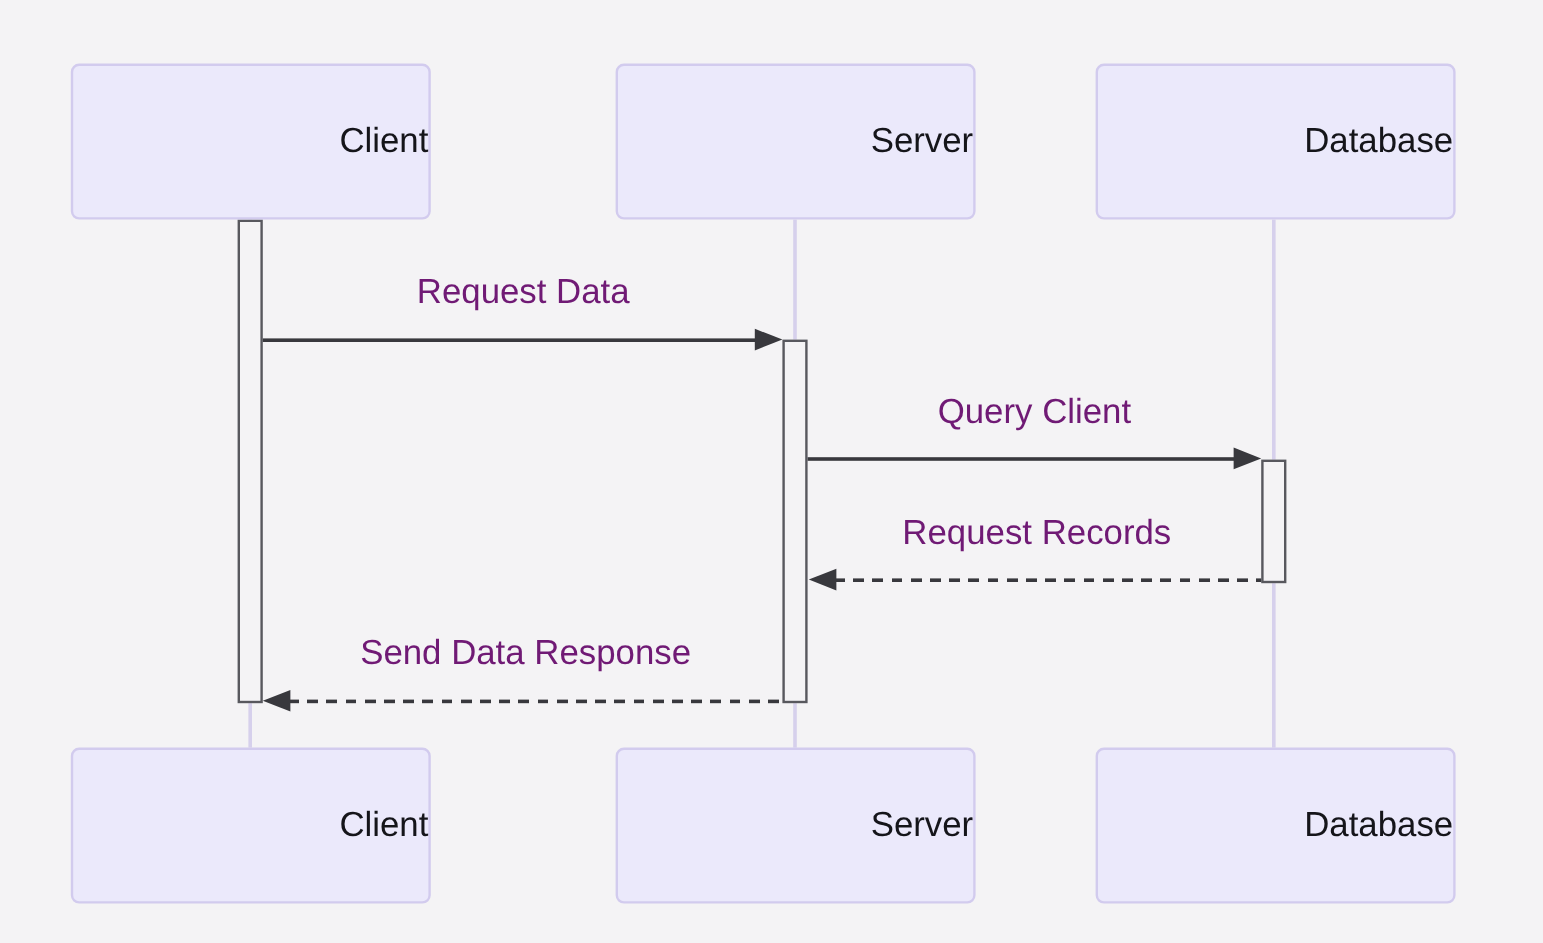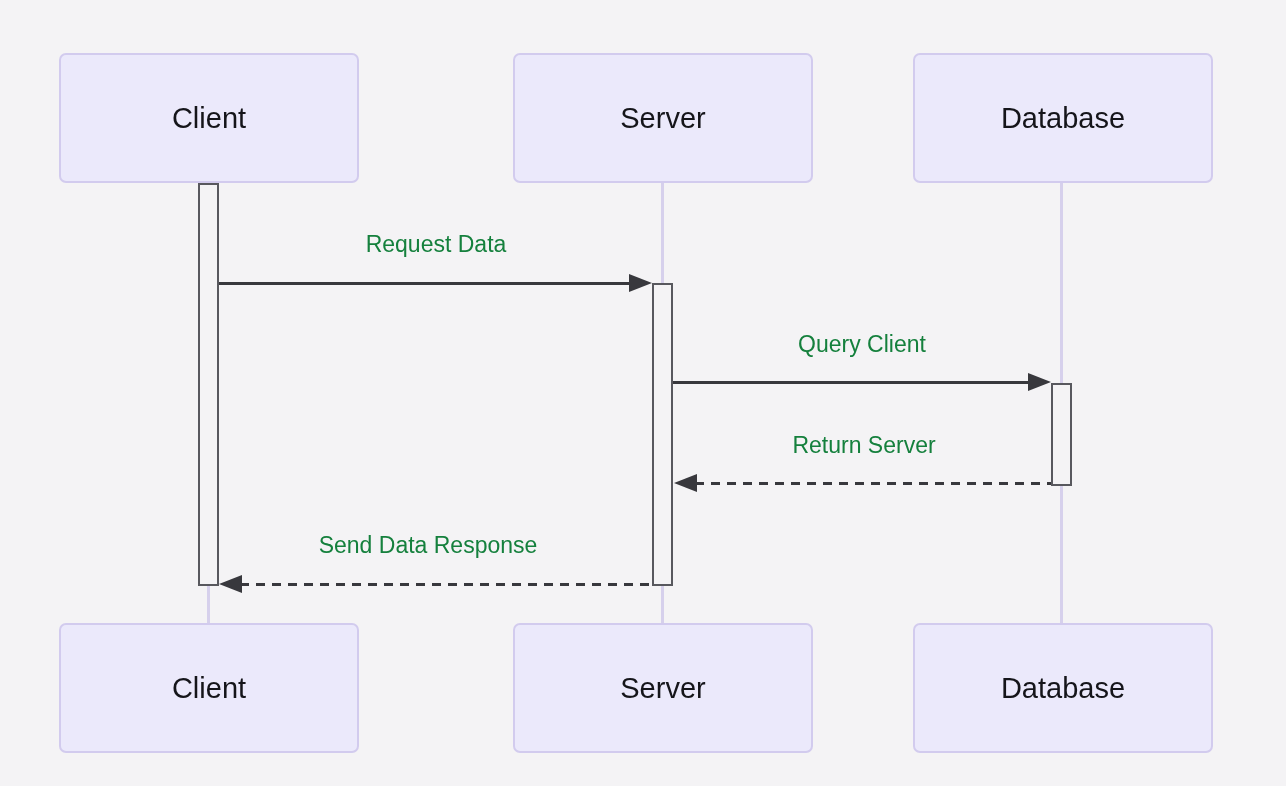--- a/index.html
+++ b/index.html
@@ -18,21 +18,21 @@
   .actor {
     position: absolute;
     width: 300px;
     height: 130px;
     background: #ebe9fb;
     border: 2px solid #d2cbee;
     border-radius: 7px;
     box-sizing: border-box;
     display: flex;
     align-items: center;
-    justify-content: center;
+    justify-content: flex-end;
     font-size: 29px;
     color: #15151a;
   }
 
   
   .lifeline {
     position: absolute;
     width: 3px;
     top: 183px;
     height: 440px;
@@ -63,22 +63,22 @@
     height: 0;
     border-top: 9px solid rgba(0,0,0,0);
     border-bottom: 9px solid rgba(0,0,0,0);
   }
   .arrowhead.right { border-left: 23px solid #38383d; }
   .arrowhead.left  { border-right: 23px solid #38383d; }
 
   .msg-label {
     position: absolute;
     transform: translate(-50%, -50%);
-    font-size: 23px;
-    color: #15803d;
+    font-size: 29px;
+    color: #701a75;
     white-space: nowrap;
   }
 </style>
 </head>
 <body>
 
 <div class="canvas">
 
   <div class="lifeline" style="left:207px;"></div>
   <div class="lifeline" style="left:661px;"></div>
@@ -94,27 +94,27 @@
     <div class="arrowhead right" style="left:629px; top:274px;"></div>
   </div>
 
   <div>
     <div class="msg-label" style="left:862px; top:344px;">Query Client</div>
     <div class="msg-line" style="left:673px; top:381px; width:357px;"></div>
     <div class="arrowhead right" style="left:1028px; top:373px;"></div>
   </div>
 
   <div>
-    <div class="msg-label" style="left:864px; top:445px;">Return Server</div>
+    <div class="msg-label" style="left:864px; top:445px;">Request Records</div>
     <div class="msg-line dashed" style="left:695px; top:482px; width:356px;"></div>
     <div class="arrowhead left" style="left:674px; top:474px;"></div>
   </div>
 
   <div>
-    <div class="msg-label" style="left:428px; top:545px;text-align:center;">Send Data Response</div>
+    <div class="msg-label" style="left:438px; top:545px;text-align:center;">Send Data Response</div>
     <div class="msg-line dashed" style="left:240px; top:583px; width:412px;"></div>
     <div class="arrowhead left" style="left:219px; top:575px;"></div>
   </div>
 
   <div class="actor" style="left:59px;  top:53px;">
     <span>Client</span>
   </div>
   <div class="actor" style="left:513px; top:53px;">
     <span>Server</span>
   </div>

